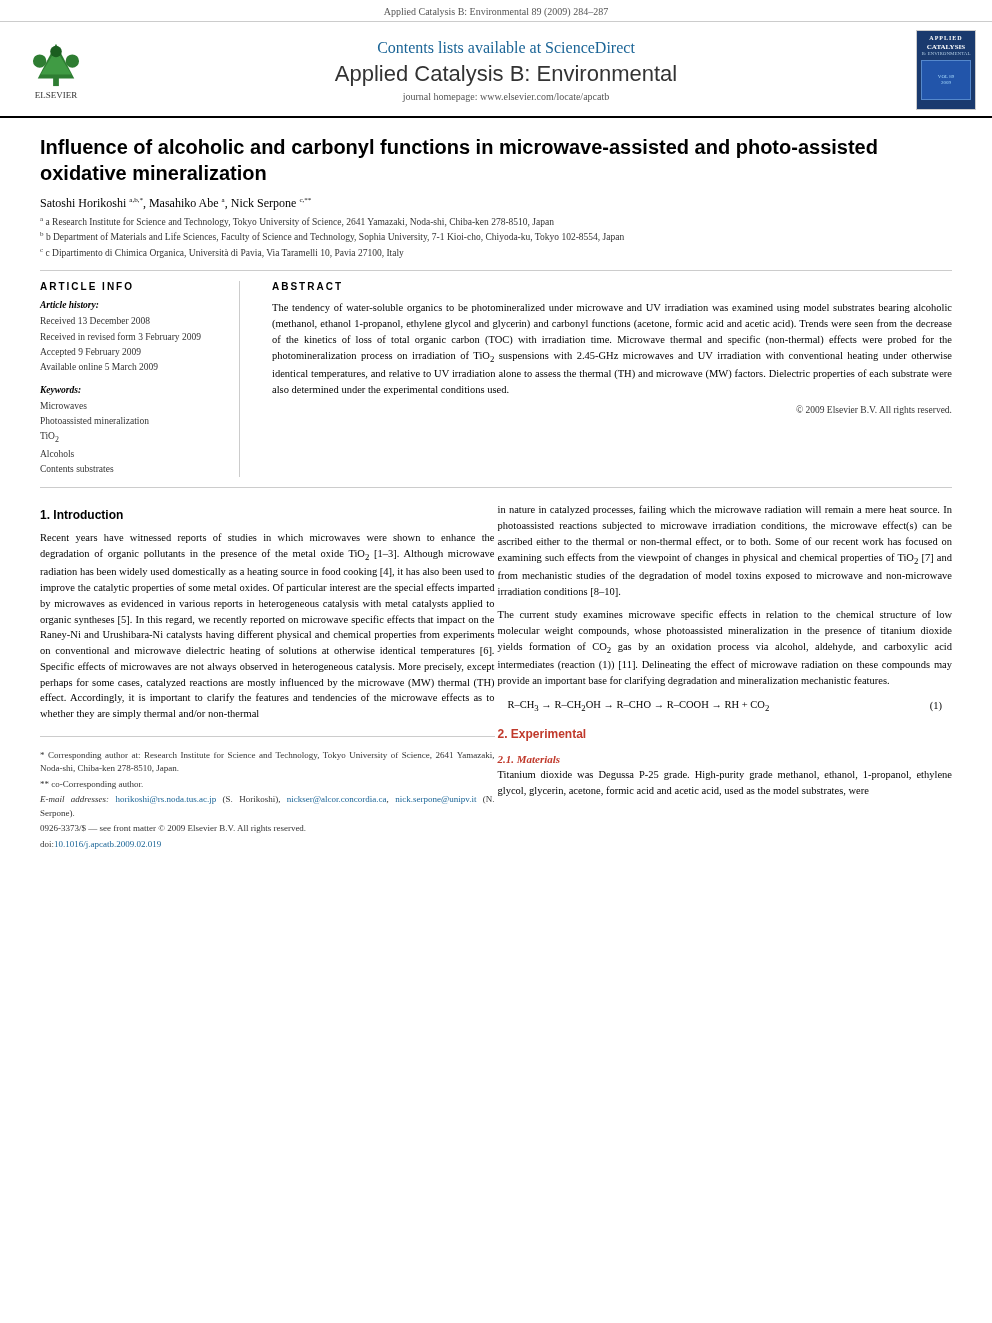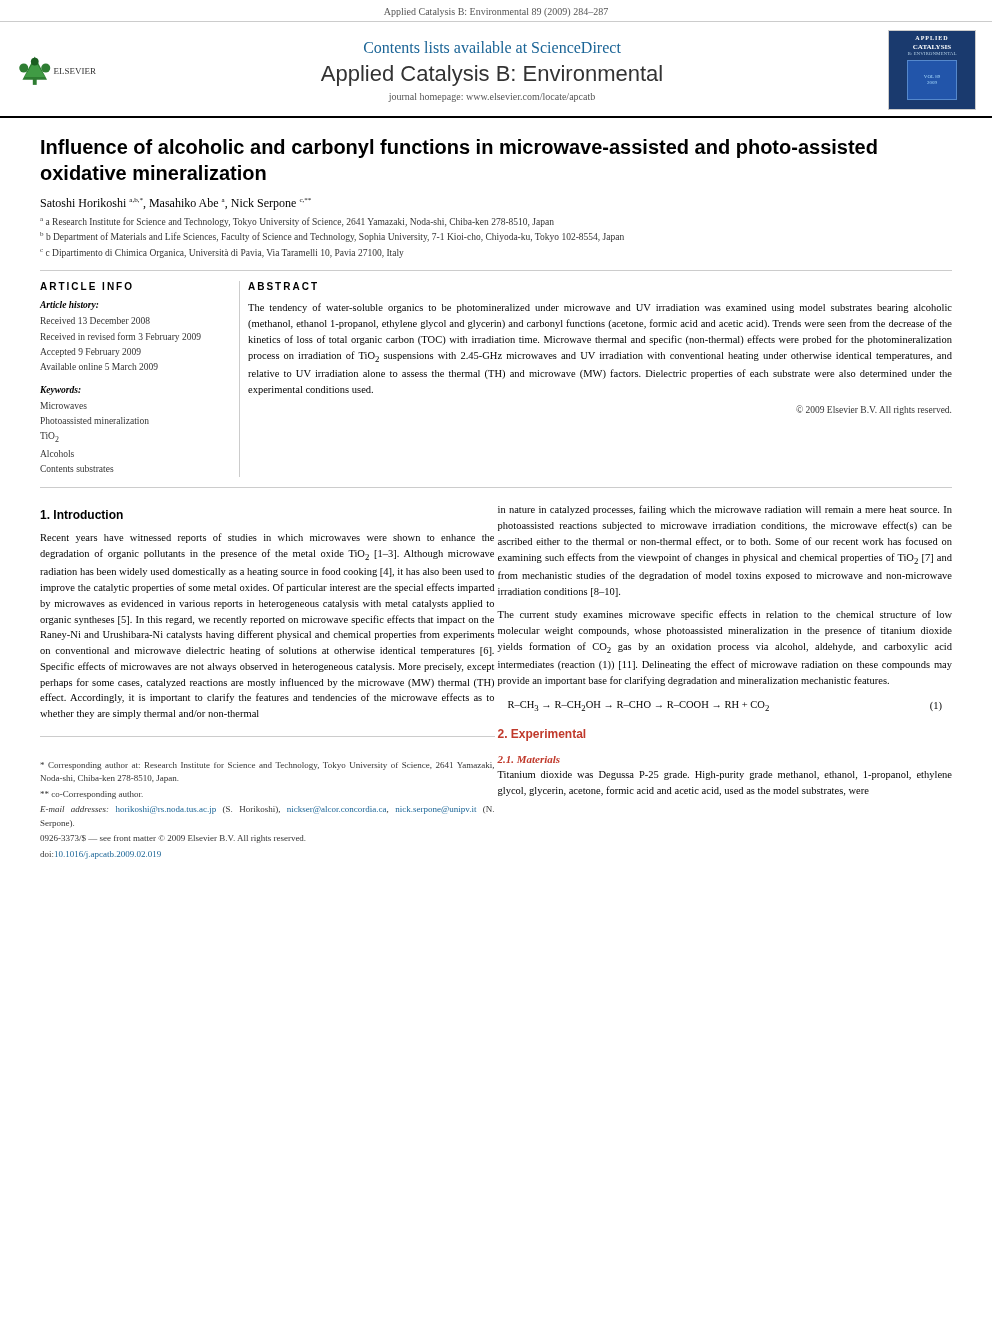--- a/index.html
+++ b/index.html
@@ -32,21 +32,21 @@
     
     .journal-header {
       display: flex;
       align-items: center;
       padding: 8px 16px 6px 16px;
       border-bottom: 2px solid #000;
     }
 
     .elsevier-logo-box {
       display: flex;
-      flex-direction: row;
+      flex-direction: column;
       align-items: center;
       width: 80px;
     }
 
     .elsevier-logo-text {
       font-size: 9px;
       color: #333;
       margin-top: 2px;
     }
 
@@ -74,21 +74,21 @@
       font-family: Arial, sans-serif;
       margin-bottom: 4px;
     }
 
     .journal-homepage {
       font-size: 10px;
       color: #555;
     }
 
     .journal-cover {
-      width: 88px;
+      width: 60px;
       height: 80px;
       background: #fdba74;
       border: 1px solid #ccc;
       display: flex;
       flex-direction: column;
       align-items: center;
       justify-content: center;
       color: white;
       font-size: 7px;
       text-align: center;
@@ -129,21 +129,21 @@
 
     .section-divider {
       border: none;
       border-top: 1px solid #ccc;
       margin: 10px 0;
     }
 
     
     .two-col {
       display: flex;
-      gap: 8px;
+      gap: 32px;
       margin-bottom: 0;
     }
 
     .article-info-col {
       width: 200px;
       flex-shrink: 0;
       border-right: 1px solid #ccc;
       padding-right: 16px;
     }
 
@@ -235,21 +235,21 @@
     .body-paragraph {
       font-size: 10.5px;
       line-height: 1.5;
       text-align: justify;
       margin-bottom: 8px;
     }
 
     .footnote-area {
       border-top: 1px solid #ccc;
       margin-top: 14px;
-      padding-top: 22px;
+      padding-top: 12px;
       font-size: 9px;
       color: #333;
       line-height: 1.5;
     }
 
     .footnote-line {
       margin-bottom: 2px;
     }
 
     .link-text {

